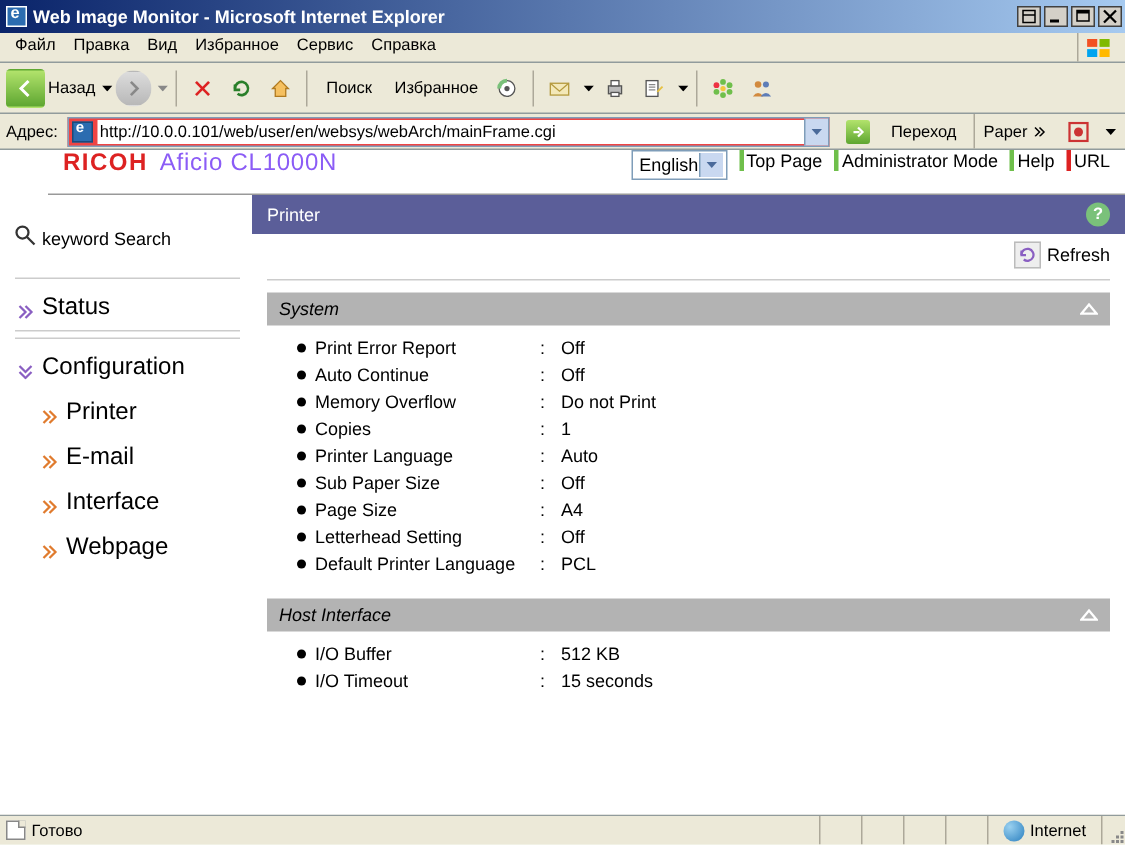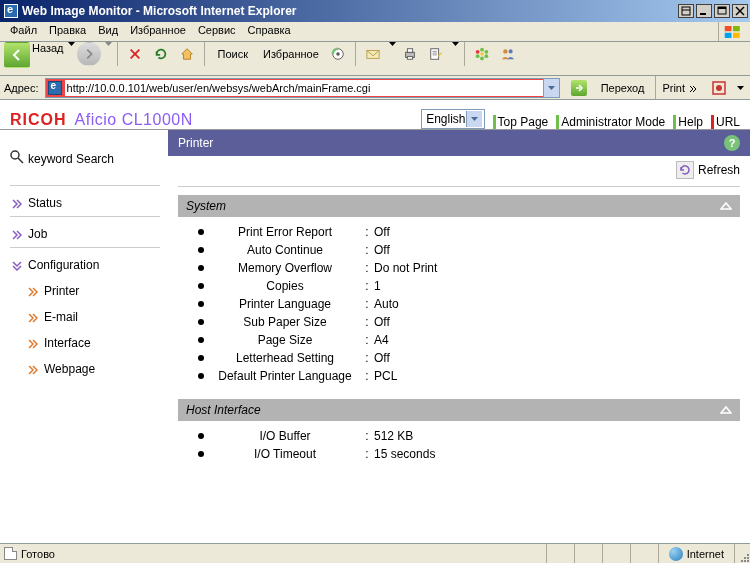--- a/index.html
+++ b/index.html
@@ -15,21 +15,21 @@
   .titlebar .win-btn svg { width:10px; height:10px; }
 
   
   .menubar { height: 20px; display:flex; align-items:flex-start; padding: 0 4px; border-bottom:1px solid #919b9c; background:#ece9d8; position:relative; }
   .menubar .menu-item { padding:2px 6px; font-size:11px; }
   .menubar .spacer { flex:1; }
   .menubar .winlogo { width:28px; height:100%; display:flex; align-items:center; justify-content:center; border-left:1px solid #aca899; }
   .menubar .winlogo svg { width:18px; height:14px; }
 
   
-  .toolbar { height: 34px; display:flex; padding:0 4px; border-bottom:1px solid #919b9c; background:#ece9d8; gap:2px; }
+  .toolbar { height: 34px; display:flex; align-items:center; padding:0 4px; border-bottom:1px solid #919b9c; background:#ece9d8; gap:2px; }
   .tbtn { height:24px; min-width:24px; display:flex; align-items:center; justify-content:center; padding:0 4px; border-radius:3px; border:1px solid transparent; gap:3px; }
   .tbtn.nav-back { background: linear-gradient(#b2e36c, #5ea631); width:26px; height:26px; border-radius:3px; }
   .tbtn.nav-back svg { width:16px; height:16px; }
   .tbtn.nav-fwd { background: linear-gradient(#dcdcdc, #b8b8b8); width:24px; height:24px; border-radius:50%; }
   .tbtn .label { font-size:11px; }
   .tsep { width:1px; height:24px; background:#aca899; margin:0 3px; }
   .dropdown-caret { width:7px; margin-left:2px; }
   .dropdown-caret svg { display:block; }
 
   
@@ -41,54 +41,54 @@
   .addressbar .url-combo input { flex:1; border:none; outline:none; font-size:11px; height:16px; }
   .addressbar .url-combo .combo-btn { width:16px; height:18px; background:#c9d8f0; border-left:1px solid #7f9db9; display:flex; align-items:center; justify-content:center; }
   .addressbar .go-btn { height:20px; padding:0 6px; display:flex; align-items:center; gap:14px; border:1px solid transparent; border-radius:3px; }
   .addressbar .go-btn .go-icon { width:16px; height:16px; background:linear-gradient(#b2e36c,#5ea631); border-radius:2px; display:flex; align-items:center; justify-content:center; }
   .linksbar { border-left:1px solid #aca899; height:100%; display:flex; align-items:center; padding:0 6px; gap:4px; }
 
   
   .page { flex:1; background:#fff; display:flex; flex-direction:column; overflow:hidden; position:relative; }
 
   
-  .ricoh-header { height:30px; border-bottom:1px solid #999; display:flex; align-items:flex-end; padding:0 10px; gap:8px; }
+  .ricoh-header { height:30px; border-bottom:1px solid #999; display:flex; align-items:flex-start; padding:0 10px; gap:8px;margin-left:32px; }
   .ricoh-logo { font-family: "Arial Black", Arial, sans-serif; font-weight:900; font-size:16px; color:#d22; letter-spacing:1px; }
   .ricoh-model { color:#8b5cf6; font-size:16px; letter-spacing:0.5px; }
   .ricoh-header .spacer { flex:1; }
   .ricoh-header .lang-select { height:20px; border:1px solid #7f9db9; background:#fff; display:flex; align-items:center; padding:0 2px 0 4px; font-size:12px; }
   .ricoh-header .lang-select .combo-btn { width:16px; height:16px; background:#c9d8f0; border-left:1px solid #7f9db9; display:flex; align-items:center; justify-content:center; }
   .ricoh-header .hlink { display:flex; align-items:center; gap:2px; font-size:12px; color:#000; }
   .ricoh-header .hlink .tick { width:3px; height:14px; }
 
   
   .mainsplit { flex:1; display:flex; overflow:hidden; }
   .leftpanel { width:168px; padding:20px 8px 8px 10px; background:#fff; }
   .leftpanel .kw-search { display:flex; align-items:center; gap:4px; font-size:12px; margin-bottom:18px; }
   .leftpanel .magnifier svg { width:14px; height:14px; }
   .leftpanel hr { border:none; border-top:1px solid #ccc; margin:0 0 4px; }
-  .nav-item { display:flex; align-items:center; gap:6px; font-size:12px; padding:6px 2px; }
+  .nav-item { display:flex; align-items:center; gap:6px; font-size:16px; padding:6px 2px; }
   .nav-item.sub { padding-left:18px; }
   .nav-chev { width:10px; height:10px; display:inline-block; }
   .nav-chev.purple svg path { stroke:#8a5fc2; }
   .nav-chev.orange svg path { stroke:#e07b2e; }
   .nav-chev.double svg { width:12px; height:10px; }
 
   .rightpanel { flex:1; display:flex; flex-direction:column; overflow:hidden; background:#fff; }
   .panel-header { height:26px; background:#5b5e99; color:#fff; display:flex; align-items:center; padding:0 10px; font-size:12px; gap:10px; }
   .panel-header .spacer { flex:1; }
   .panel-header .help-icon { width:16px; height:16px; background:#7ac17a; border-radius:50%; color:#fff; display:flex; align-items:center; justify-content:center; font-weight:bold; font-size:11px; }
   .refresh-row { height:28px; display:flex; align-items:center; justify-content:flex-end; padding:0 10px; gap:4px; font-size:12px; }
   .refresh-row .refresh-icon { width:18px; height:18px; border:1px solid #bbb; background:#eee; display:flex; align-items:center; justify-content:center; }
   .content-scroll { flex:1; overflow-y:scroll; padding:0 10px 10px; }
   .content-scroll hr.sep { border:none; border-top:1px solid #ccc; margin:2px 0 8px; }
   .section-head { height:22px; background:#b3b3b3; display:flex; align-items:center; padding:0 8px; font-size:12px; font-style:italic; color:#000; margin-top:4px;justify-content:center; }
   .section-head .spacer { flex:1; }
   .section-head .collapse-tri { width:12px; height:12px; }
-  .kv-list { padding:6px 4px 10px 20px;text-align:center; }
+  .kv-list { padding:6px 4px 10px 20px; }
   .kv-row { display:flex; align-items:center; font-size:12px; padding:2px 0; }
   .kv-row .bullet { width:6px; height:6px; background:#000; border-radius:50%; margin-right:6px; }
   .kv-row .key { width:150px; }
   .kv-row .colon { width:14px; }
 
   
   .statusbar { height:20px; display:flex; align-items:center; border-top:1px solid #919b9c; background:#ece9d8; font-size:11px;justify-content:space-between; }
   .statusbar .status-left { flex:1; display:flex; align-items:center; gap:4px; padding-left:4px; }
   .statusbar .page-ico { width:13px; height:13px; background:#fff; border:1px solid #888; position:relative; }
   .statusbar .page-ico::after { content:""; position:absolute; right:-1px; top:-1px; width:4px; height:4px; background:#ece9d8; border-left:1px solid #888; border-bottom:1px solid #888; }
@@ -285,21 +285,21 @@
   </div>
   <div class="go-btn">
     <div class="go-icon">
         <svg width="10" height="10" viewBox="0 0 10 10">
           <path d="M2 5 L6 5 M5 2 L8 5 L5 8" fill="none" stroke="#fff" stroke-width="1.5"></path>
         </svg>
       </div>
     <span>Переход</span>
   </div>
   <div class="linksbar">
-    <span>Print</span>
+    <span>Paper</span>
     <span><svg width="8" height="8" viewBox="0 0 8 8">
           <path d="M1 2 L4 5 L1 8" fill="none" stroke="#000"></path>
           <path d="M4 2 L7 5 L4 8" fill="none" stroke="#000"></path>
         </svg></span>
     <span style="width:2px"></span>
     <div class="tbtn" style="padding:0 2px;">
         <svg width="14" height="14" viewBox="0 0 14 14">
           <rect x="1" y="1" width="12" height="12" fill="none" stroke="#c33" stroke-width="1.5"></rect>
           <circle cx="7" cy="7" r="3" fill="#c33"></circle>
         </svg>
@@ -355,27 +355,20 @@
       </div>
       <hr>
       <div class="nav-item">
         <span class="nav-chev purple double"><svg viewBox="0 0 12 10">
               <path d="M1 1 L5 5 L1 9" fill="none" stroke-width="1.5"></path>
               <path d="M5 1 L9 5 L5 9" fill="none" stroke-width="1.5"></path>
             </svg></span>
         <span>Status</span>
       </div>
       <hr>
-      <div class="nav-item">
-        <span class="nav-chev purple double"><svg viewBox="0 0 12 10">
-              <path d="M1 1 L5 5 L1 9" fill="none" stroke-width="1.5"></path>
-              <path d="M5 1 L9 5 L5 9" fill="none" stroke-width="1.5"></path>
-            </svg></span>
-        <span>Job</span>
-      </div>
       <hr>
       <div class="nav-item">
         <span class="nav-chev purple double"><svg viewBox="0 0 12 10">
               <path d="M1 1 L5 5 L9 1" fill="none" stroke-width="1.5"></path>
               <path d="M1 5 L5 9 L9 5" fill="none" stroke-width="1.5"></path>
             </svg></span>
         <span>Configuration</span>
       </div>
       <div class="nav-item sub">
           <span class="nav-chev orange double"><svg viewBox="0 0 12 10">

